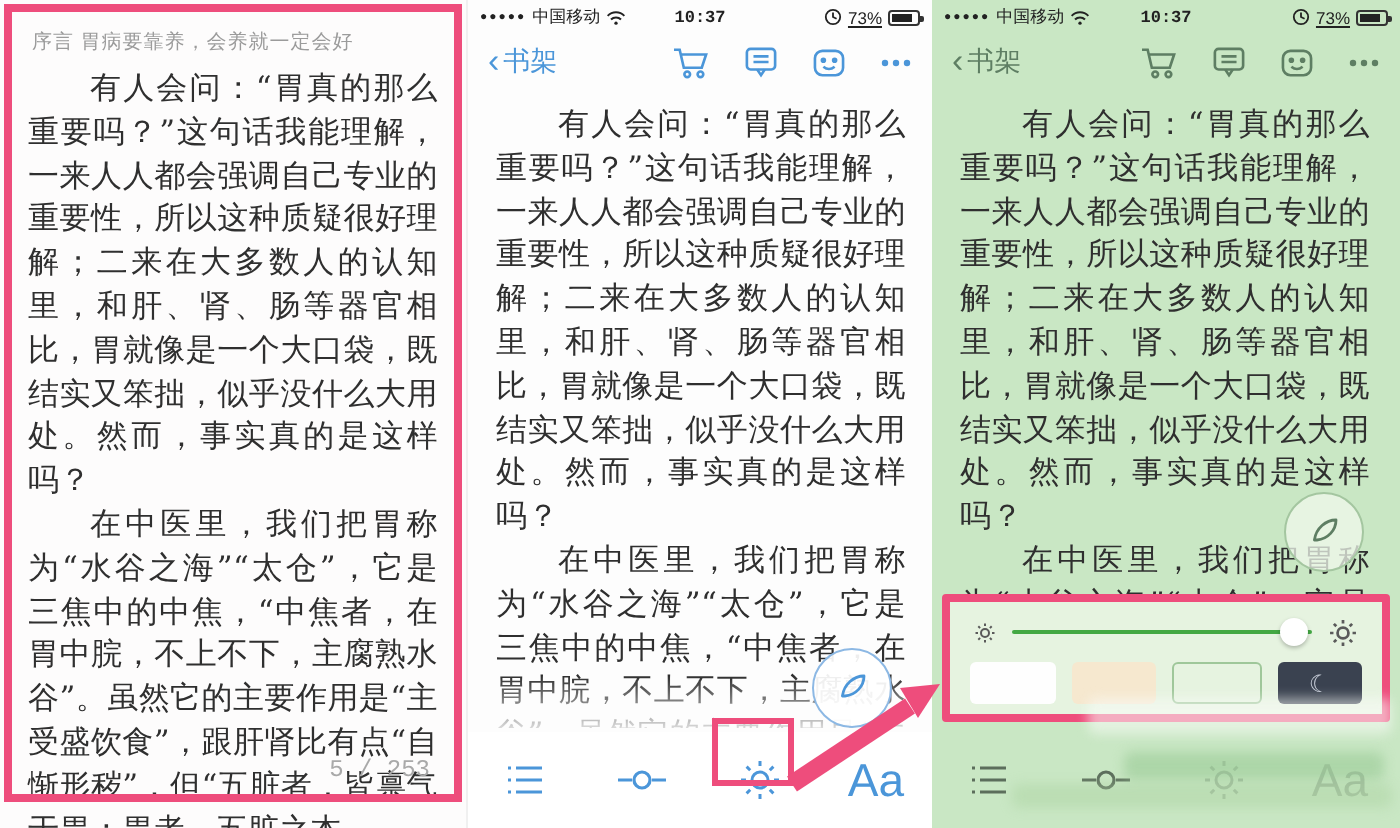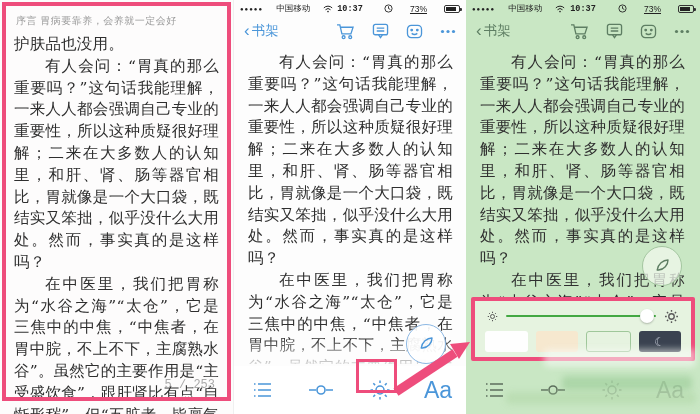--- a/index.html
+++ b/index.html
@@ -21,24 +21,24 @@
   
   .hl-frame { position:absolute; border:4px solid #ee4d7c; pointer-events:none; z-index:30; }
   #left-frame { left:2px; top:2px; width:229px; height:399px; }
   #left-header { position:absolute; left:16px; top:14px; width:200px; }
   #left-body { position:absolute; left:14px; top:34px; width:205px; }
   #left-page { position:absolute; right:18px; bottom:22px; }
 
   
   .statusbar { position:absolute; top:0; left:0; right:0; height:17px; display:flex;
                align-items:center; font-size:8.5px; color:#222; padding:0 6px; }
-  .sb-left { display:flex; align-items:center; gap:13px;justify-content:space-between; }
+  .sb-left { display:flex; align-items:center; gap:3px;justify-content:space-between; }
   .sb-dots { font-size:6px; letter-spacing:1px; color:#222; }
   .sb-time { position:absolute; left:50%; transform:translateX(-50%); font-weight:bold;font-family:Liberation Mono, monospace; }
-  .sb-right { margin-left:auto; display:flex; align-items:center; gap:17px;text-decoration:underline; }
+  .sb-right { margin-left:auto; display:flex; align-items:center; gap:3px;text-decoration:underline; }
   .battery { width:16px; height:8px; border:1px solid #333; border-radius:2px; position:relative; }
   .battery .fill { position:absolute; left:1px; top:1px; bottom:1px; width:70%; background:#222; }
   .battery::after { content:""; position:absolute; right:-3px; top:2px; width:2px; height:3px; background:#333; border-radius:0 1px 1px 0; }
 
   
   .navbar { position:absolute; top:17px; left:0; right:0; height:28px; display:flex; align-items:center; padding:0 10px; }
   .nav-back { display:flex; align-items:center; font-size:13.5px; gap:2px; cursor:pointer; }
   .nav-back .chev { font-size:17px; line-height:1; margin-top:-2px; }
   .nav-icons { margin-left:auto; display:flex; align-items:center; gap:17px; }
   .nav-icons svg { display:block; }
@@ -88,21 +88,20 @@
 
   
   #anno-arrow { position:absolute; left:0; top:0; z-index:40; pointer-events:none; }
 </style>
 </head>
 <body>
 
 <div class="panel" id="panel-left">
   <div class="chapter-header" id="left-header">序言 胃病要靠养，会养就一定会好</div>
   <div class="reader-text" id="left-body">
-    <p>护肤品也没用。</p>
     <p class="indent">有人会问：“胃真的那么重要吗？”这句话我能理解，一来人人都会强调自己专业的重要性，所以这种质疑很好理解；二来在大多数人的认知里，和肝、肾、肠等器官相比，胃就像是一个大口袋，既结实又笨拙，似乎没什么大用处。然而，事实真的是这样吗？</p>
     <p class="indent">在中医里，我们把胃称为“水谷之海”“太仓”，它是三焦中的中焦，“中焦者，在胃中脘，不上不下，主腐熟水谷”。虽然它的主要作用是“主受盛饮食”，跟肝肾比有点“自惭形秽”，但“五脏者，皆禀气于胃；胃者，五脏之本</p>
   </div>
   <div class="page-indicator" id="left-page">5 / 253</div>
   <div class="hl-frame" id="left-frame"></div>
 </div>
 
 <div class="panel" id="panel-mid">
   <div class="statusbar">
     <div class="sb-left">

